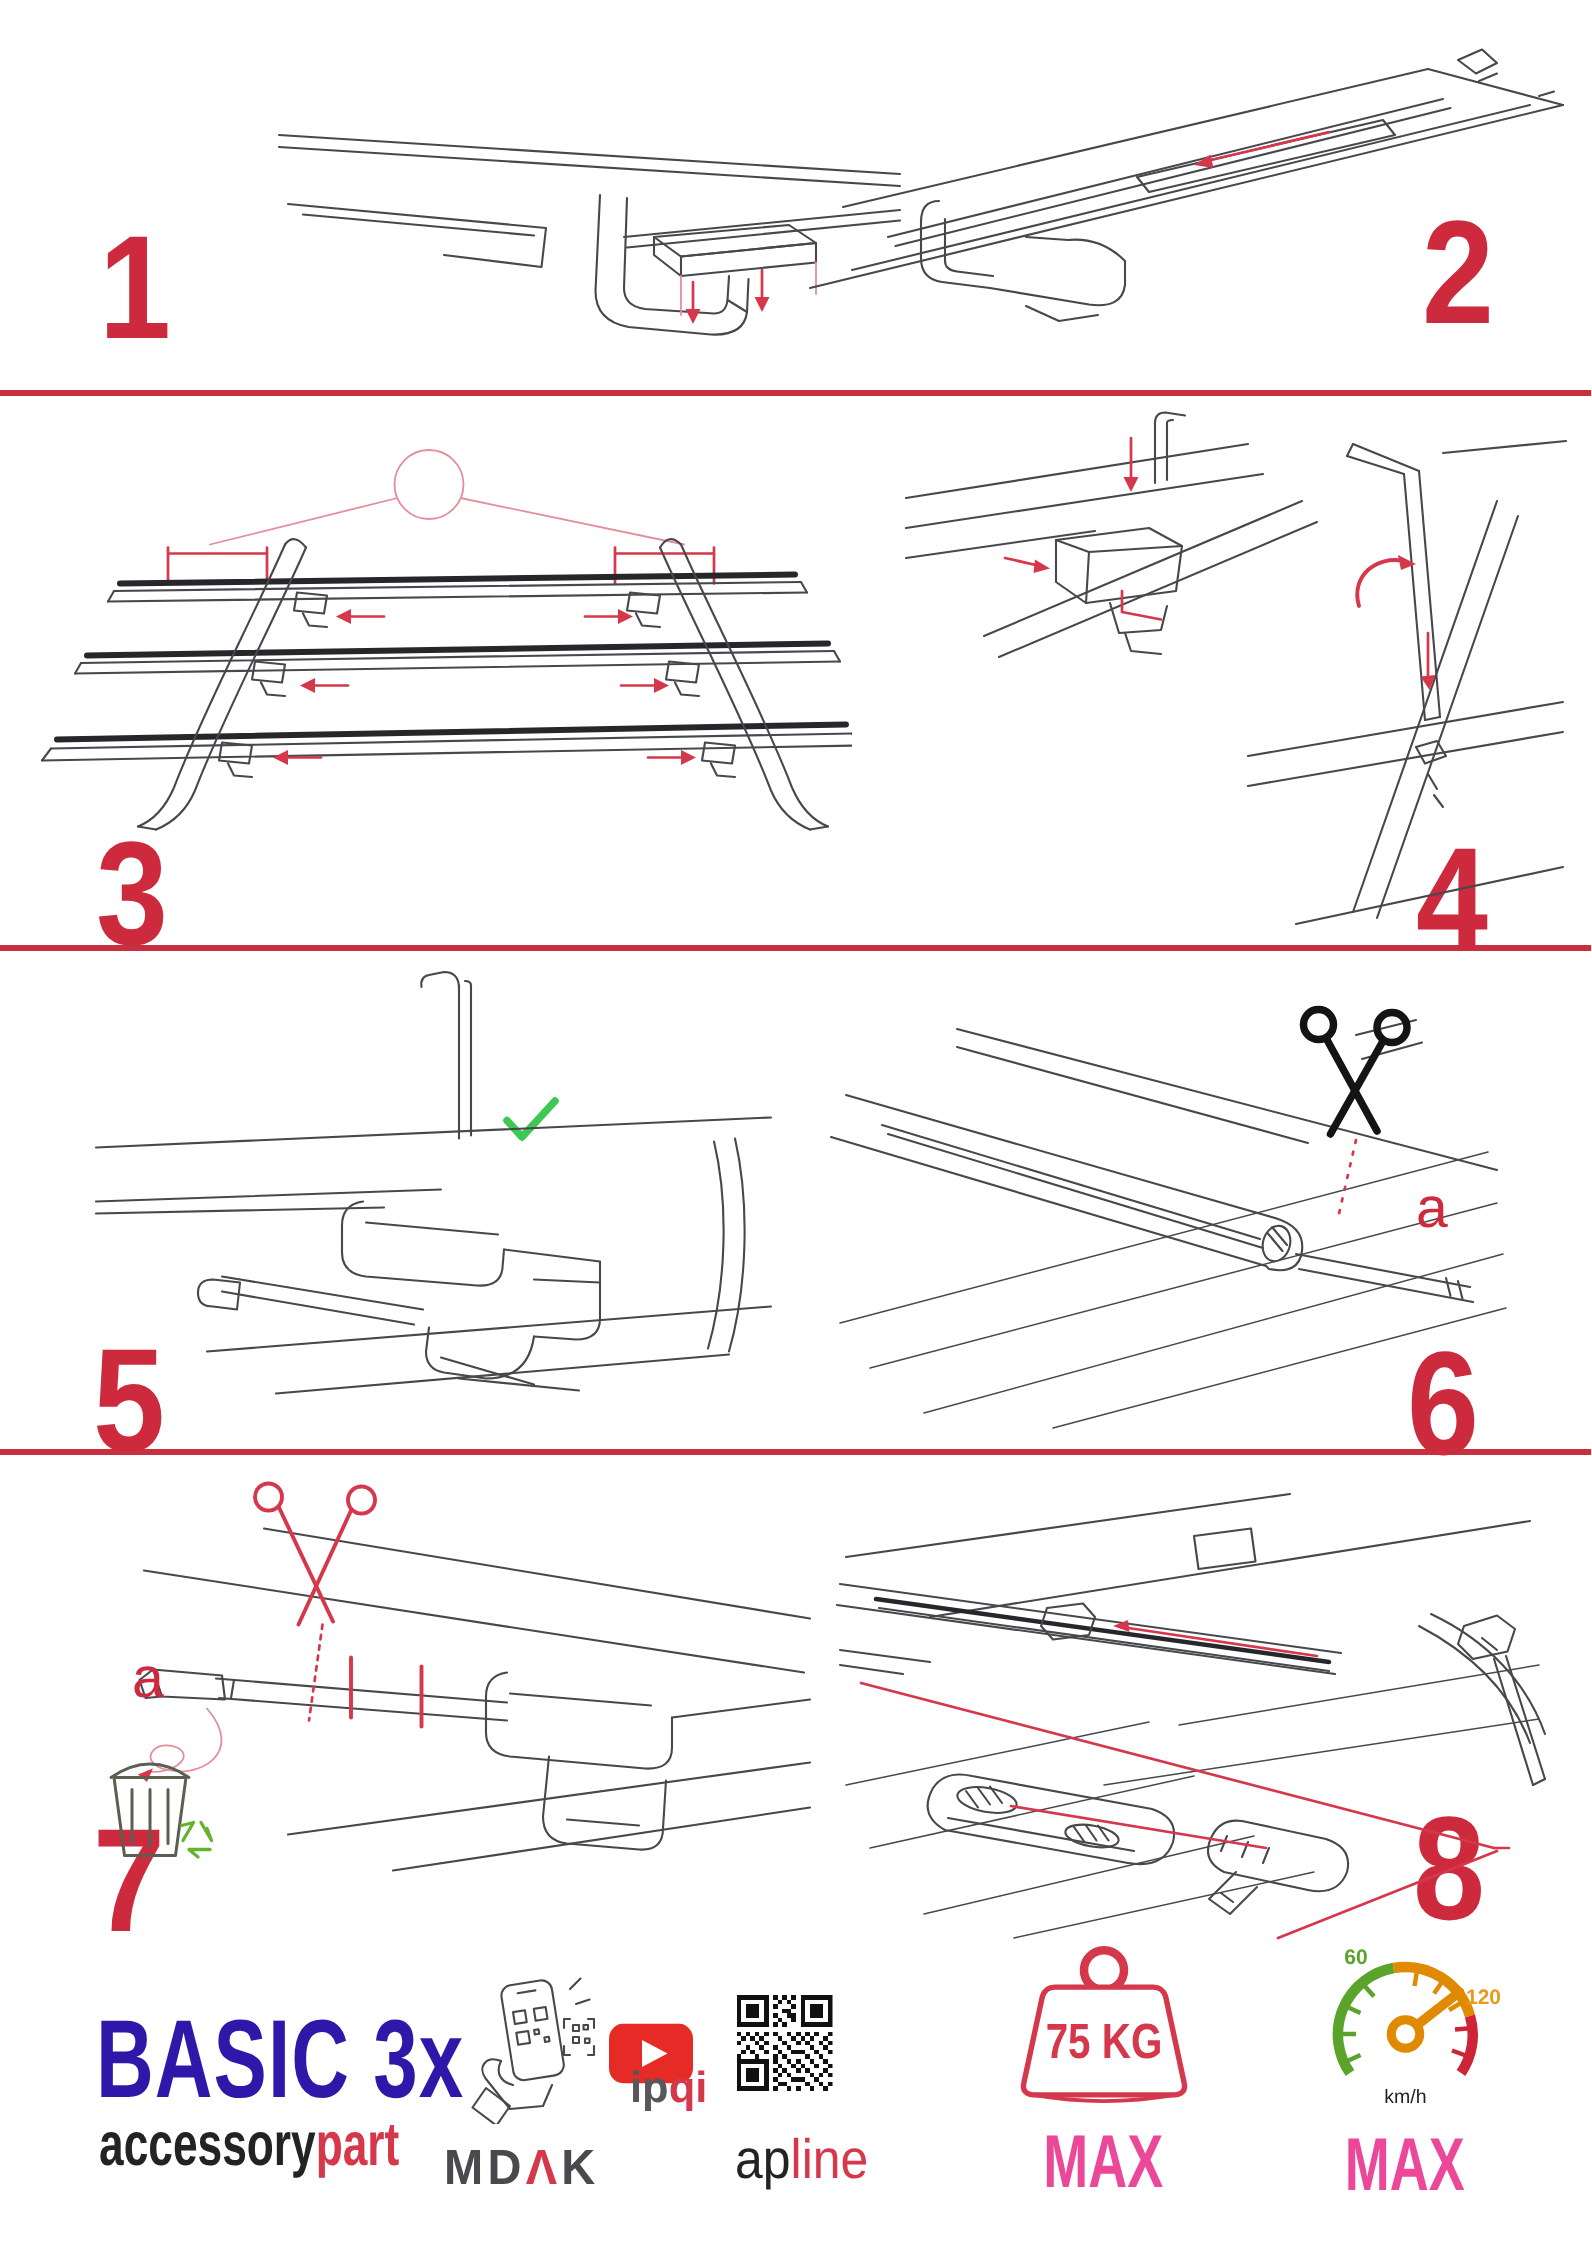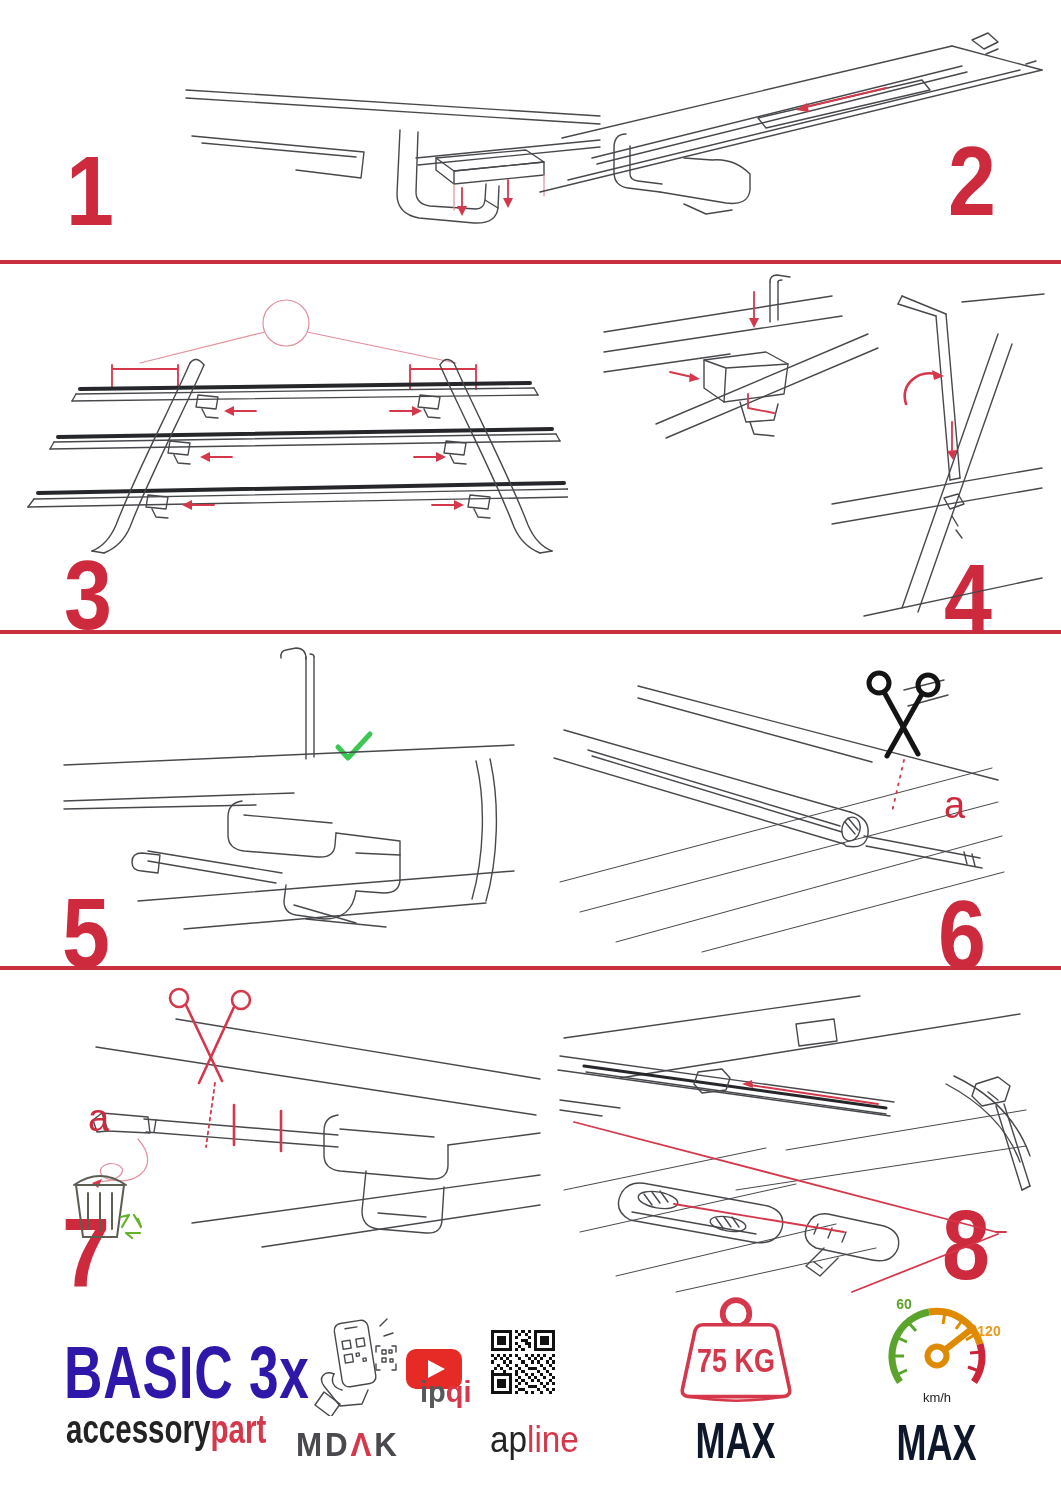--- a/index.html
+++ b/index.html
@@ -33,21 +33,21 @@
   .brand .b1{color:#232323;}
   .brand .b2{color:#D5374B;}
   .mdak{position:absolute;left:296px;top:1426px;font-size:33px;font-weight:bold;color:#4A4A4E;
         letter-spacing:3px;transform:scaleX(.95);transform-origin:left top;}
   .mdak .red{color:#D5374B;}
   .ipqi{position:absolute;left:420px;top:1376px;font-size:29px;color:#58585C;font-weight:bold;}
   .ipqi .red{color:#D5374B;}
   .apline{position:absolute;left:490px;top:1419px;font-size:37px;color:#232323;
         transform:scaleX(.9);transform-origin:left top;}
   .apline .red{color:#D5374B;}
-  .max-label{position:absolute;font-size:50px;font-weight:bold;color:#0f172a;text-align:center;}
+  .max-label{position:absolute;font-size:50px;font-weight:bold;color:#ec4899;text-align:center;}
   .max-label span{display:inline-block;transform:scaleX(.72);}
 </style>
 </head>
 <body>
 
 <div id="page">
 
   <div class="divider" style="top:260px"></div>
   <div class="divider" style="top:630px"></div>
   <div class="divider" style="top:966px"></div>

